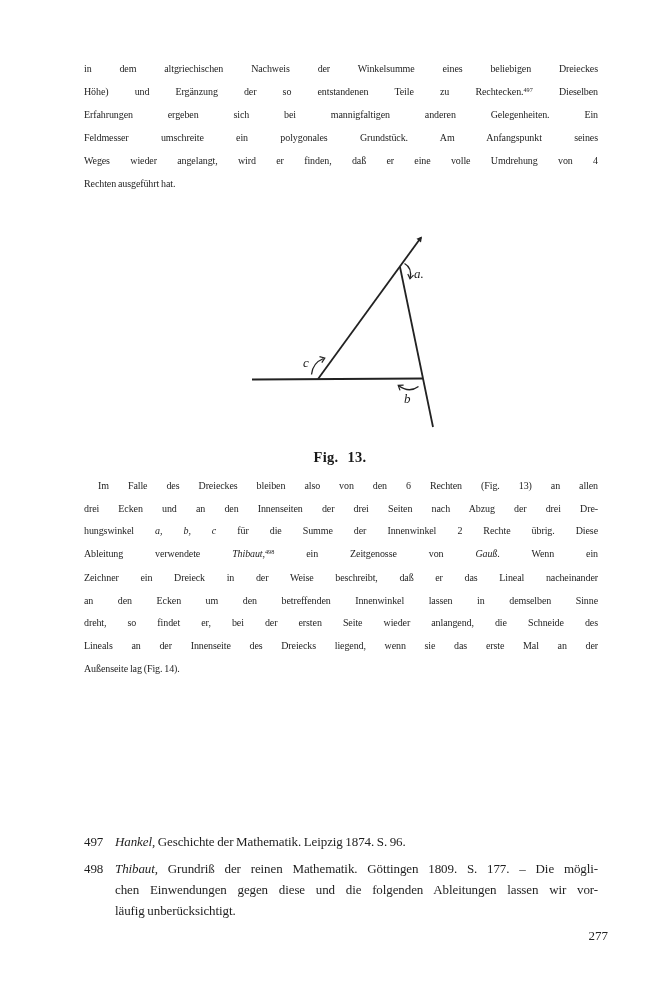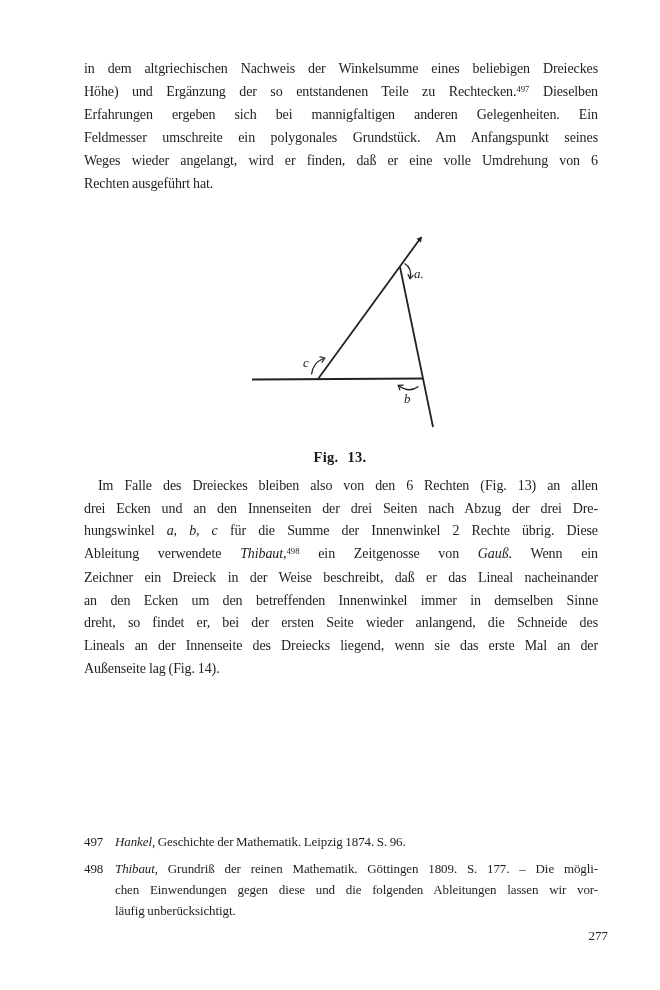--- a/index.html
+++ b/index.html
@@ -3,21 +3,21 @@
 <meta charset="utf-8">
 <style>
   html,body{margin:0;padding:0;}
   body{
     width:660px;height:990px;position:relative;overflow:hidden;
     background:#ffffff;color:#1e1e1e;
     font-family:"Liberation Serif","DejaVu Serif",serif;
   }
   .textblock{
     position:absolute;left:84px;width:514px;
-    font-size:14px;line-height:22.7px;
+    font-size:10px;line-height:22.7px;
     letter-spacing:-0.1px;word-spacing:-0.5px;
   }
   #p1{top:58px;}
   #p2{top:475px;}
   .line{white-space:nowrap;}
   .line.just{text-align:justify;text-align-last:justify;white-space:normal;}
   .line.ind{padding-left:14px;font-family:Liberation Serif, serif;}
   .it{font-style:italic;}
   .sup{font-size:0.62em;position:relative;top:-0.45em;letter-spacing:0;}
   #figure-wrap{position:absolute;left:240px;top:226px;width:200px;height:206px;}
@@ -40,21 +40,21 @@
   svg line, svg path.stroke{stroke:#222;fill:none;}
 </style>
 </head>
 <body>
 
 <div id="p1" class="textblock">
     <div class="line just"><span>in dem altgriechischen Nachweis der Winkelsumme eines beliebigen Dreieckes</span></div>
     <div class="line just"><span>Höhe) und Ergänzung der so entstandenen Teile zu Rechtecken.</span><span class="sup">497</span><span> Dieselben</span></div>
     <div class="line just"><span>Erfahrungen ergeben sich bei mannigfaltigen anderen Gelegenheiten. Ein</span></div>
     <div class="line just"><span>Feldmesser umschreite ein polygonales Grundstück. Am Anfangspunkt seines</span></div>
-    <div class="line just"><span>Weges wieder angelangt, wird er finden, daß er eine volle Umdrehung von 6</span></div>
+    <div class="line just"><span>Weges wieder angelangt, wird er finden, daß er eine volle Umdrehung von 4</span></div>
     <div class="line"><span>Rechten ausgeführt hat.</span></div>
   </div>
 
 <div id="figure-wrap">
   <svg width="200" height="206" viewBox="0 0 200 206">
 
     <line x1="12" y1="153.5" x2="183" y2="152.5" stroke-width="1.9"></line>
 
     <line x1="78" y1="153" x2="181" y2="11.5" stroke-width="1.8"></line>
     <polygon points="182,10.5 181,16.5 176.5,12.8" fill="#222"></polygon>
@@ -76,21 +76,21 @@
   </svg>
 </div>
 <div id="figure-caption">Fig. 13.</div>
 
 <div id="p2" class="textblock">
     <div class="line just ind"><span>Im Falle des Dreieckes bleiben also von den 6 Rechten (Fig. 13) an allen</span></div>
     <div class="line just"><span>drei Ecken und an den Innenseiten der drei Seiten nach Abzug der drei Dre-</span></div>
     <div class="line just"><span>hungswinkel </span><span class="it">a, b, c</span><span> für die Summe der Innenwinkel 2 Rechte übrig. Diese</span></div>
     <div class="line just"><span>Ableitung verwendete </span><span class="it">Thibaut</span><span>,</span><span class="sup">498</span><span> ein Zeitgenosse von </span><span class="it">Gauß</span><span>. Wenn ein</span></div>
     <div class="line just"><span>Zeichner ein Dreieck in der Weise beschreibt, daß er das Lineal nacheinander</span></div>
-    <div class="line just"><span>an den Ecken um den betreffenden Innenwinkel immer in demselben Sinne</span></div>
+    <div class="line just"><span>an den Ecken um den betreffenden Innenwinkel lassen in demselben Sinne</span></div>
     <div class="line just"><span>dreht, so findet er, bei der ersten Seite wieder anlangend, die Schneide des</span></div>
     <div class="line just"><span>Lineals an der Innenseite des Dreiecks liegend, wenn sie das erste Mal an der</span></div>
     <div class="line"><span>Außenseite lag (Fig. 14).</span></div>
   </div>
 
 <div id="footnotes">
   <div class="footnote">
     <span class="fn-num">497</span>
     <div class="fn-text">
         <div class="line"><span class="it">Hankel</span><span>, Geschichte der Mathematik. Leipzig 1874. S. 96.</span></div>

